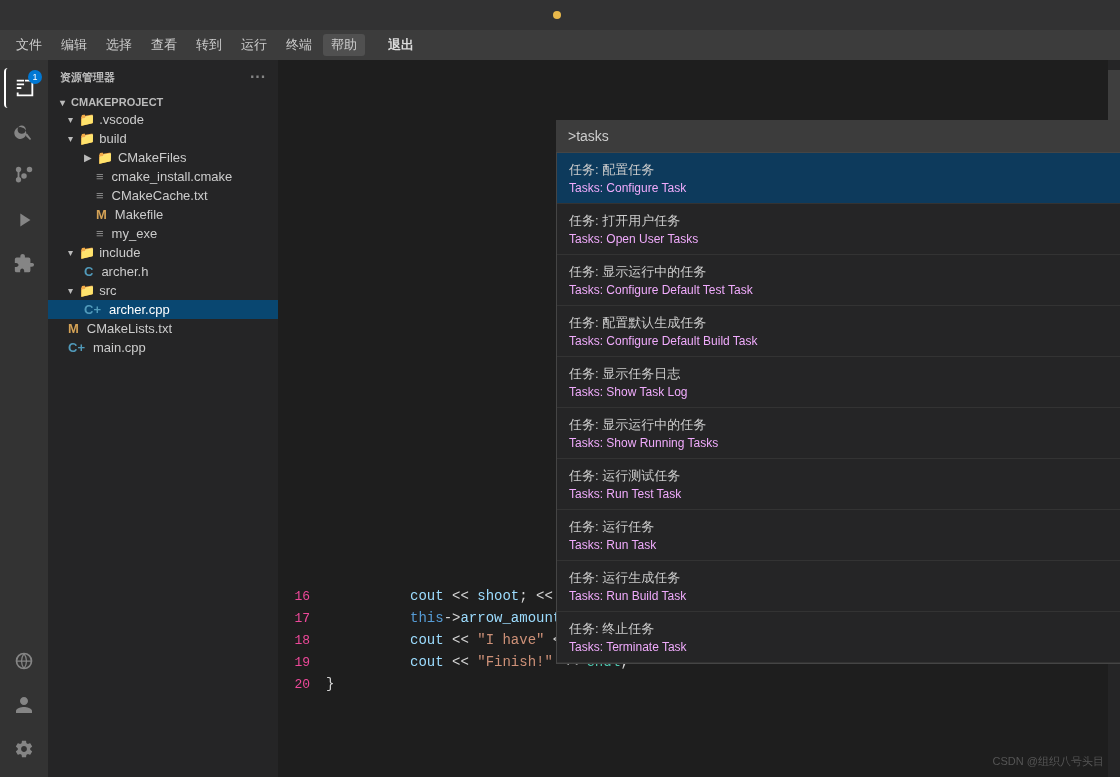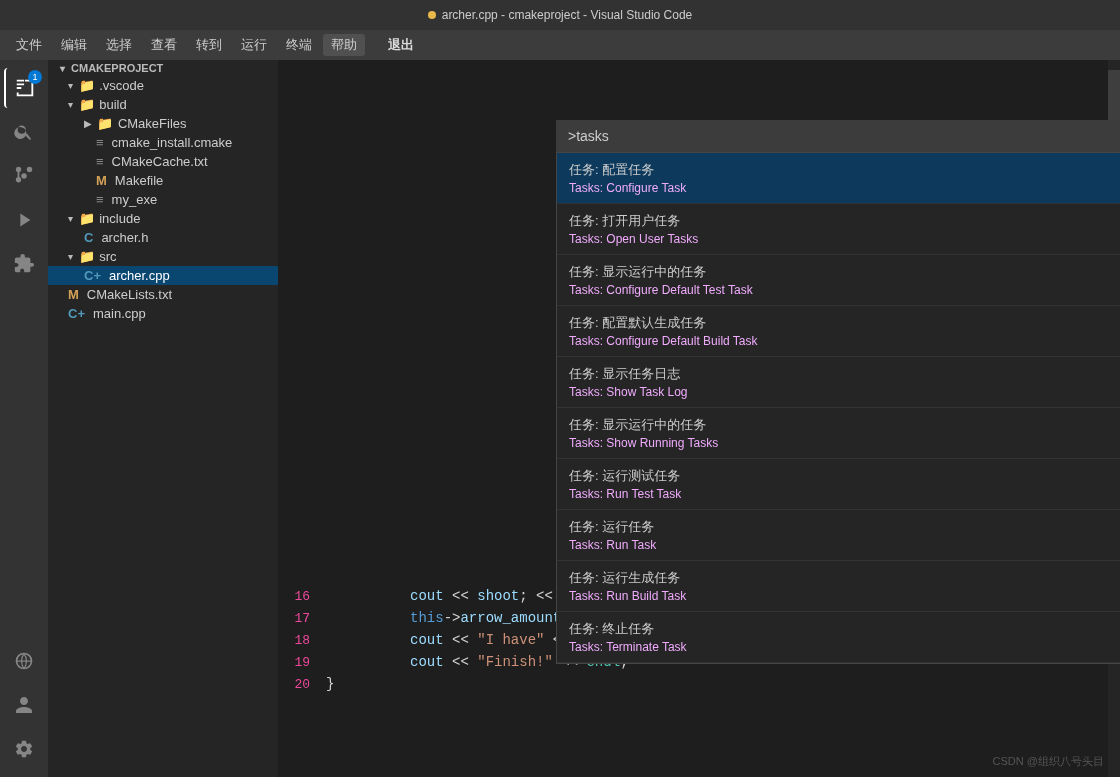--- a/index.html
+++ b/index.html
@@ -237,21 +237,20 @@
       background: #3e3e3e;
       position: absolute;
       top: 10px;
     }
   </style>
 </head>
 <body>
 
 <div class="titlebar">
   <span class="titlebar-dot"></span>
-  <span>archer.cpp - cmakeproject - Visual Studio Code</span>
 </div>
 
 <div class="menubar">
   <div class="menubar-item">文件</div>
   <div class="menubar-item">编辑</div>
   <div class="menubar-item">选择</div>
   <div class="menubar-item">查看</div>
   <div class="menubar-item">转到</div>
   <div class="menubar-item">运行</div>
   <div class="menubar-item">终端</div>
@@ -302,20 +301,26 @@
       </div>
       <div class="activity-icon">
         <svg width="20" height="20" viewBox="0 0 24 24" fill="currentColor">
           <path d="M19.43 12.98c.04-.32.07-.64.07-.98s-.03-.67-.07-1l2.11-1.63c.19-.15.24-.42.12-.64l-2-3.46c-.12-.22-.39-.3-.61-.22l-2.49 1c-.52-.4-1.08-.73-1.69-.98l-.38-2.65C14.46 2.18 14.25 2 14 2h-4c-.25 0-.46.18-.49.42l-.38 2.65c-.61.25-1.17.59-1.69.98l-2.49-1c-.23-.09-.49 0-.61.22l-2 3.46c-.13.22-.07.49.12.64L4.57 11c-.04.34-.07.67-.07 1s.03.65.07.98l-2.11 1.66c-.19.15-.25.42-.12.64l2 3.46c.12.22.39.3.61.22l2.49-1.01c.52.4 1.08.73 1.69.98l.38 2.65c.03.24.24.42.49.42h4c.25 0 .46-.18.49-.42l.38-2.65c.61-.25 1.17-.58 1.69-.98l2.49 1.01c.22.08.49 0 .61-.22l2-3.46c.12-.22.07-.49-.12-.64l-2.11-1.66zM12 15.5c-1.93 0-3.5-1.57-3.5-3.5s1.57-3.5 3.5-3.5 3.5 1.57 3.5 3.5-1.57 3.5-3.5 3.5z"></path>
         </svg>
       </div>
     </div>
   </div>
 
   <div class="sidebar">
+    <div class="sidebar-header">
+      <span>资源管理器</span>
+      <div class="sidebar-header-actions">
+        <span>···</span>
+      </div>
+    </div>
 
     <div class="tree-item" style="font-size:11px; font-weight:700; color:#bbb; padding-left:12px;">
       <span class="folder-arrow">▾</span>
       <span>CMAKEPROJECT</span>
     </div>
 
     <div class="tree-item" style="padding-left:20px;">
       <span class="folder-arrow">▾</span>
       <span style="color:#e8b84b;">📁</span>
       <span>.vscode</span>

